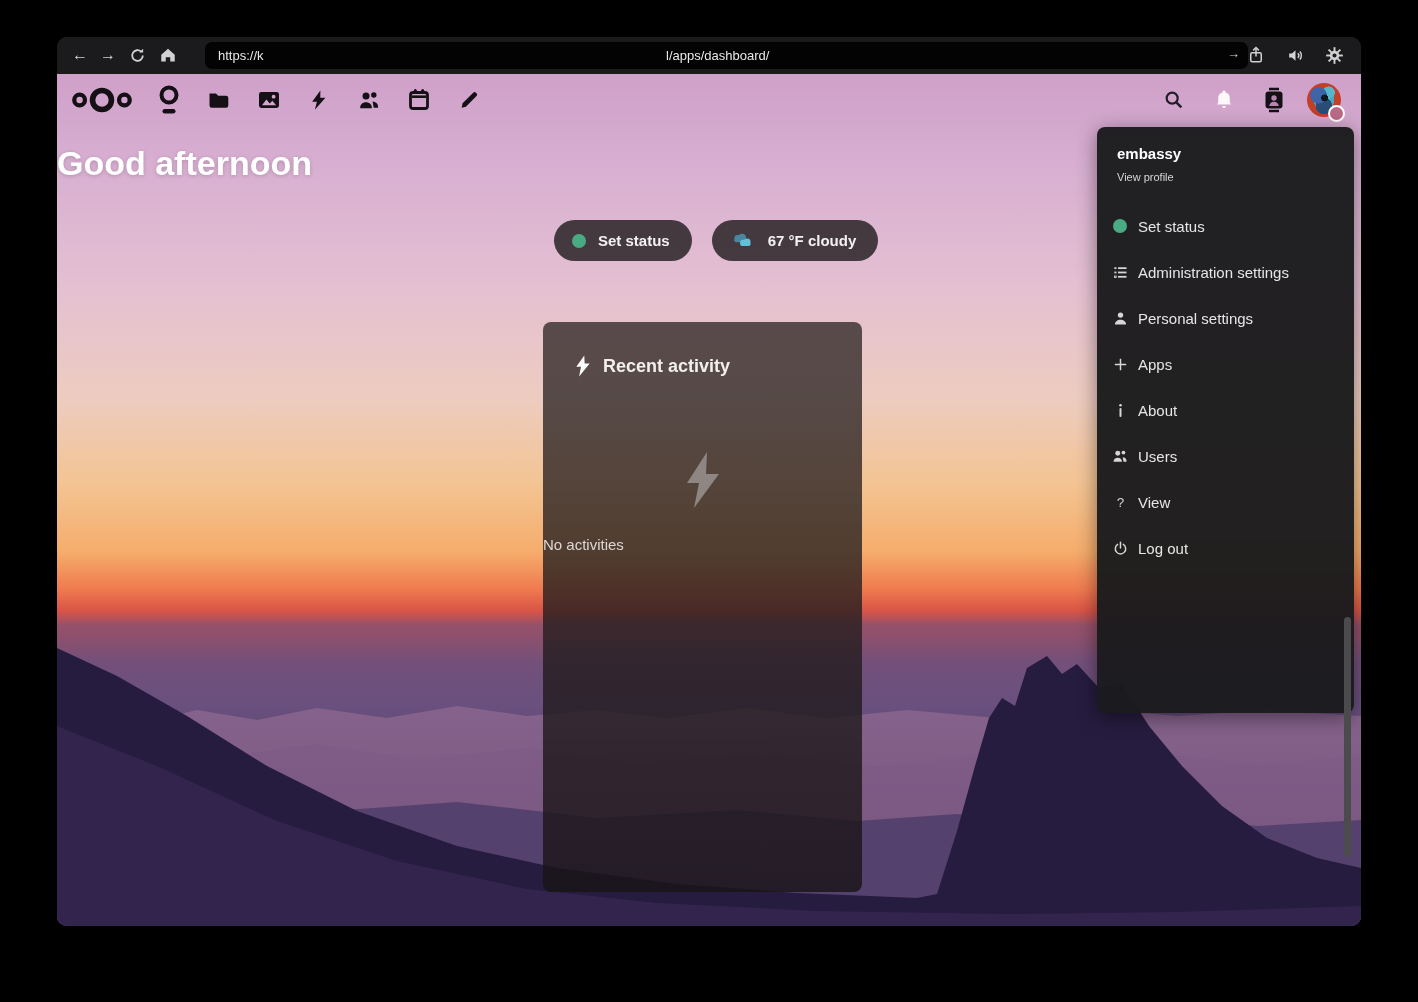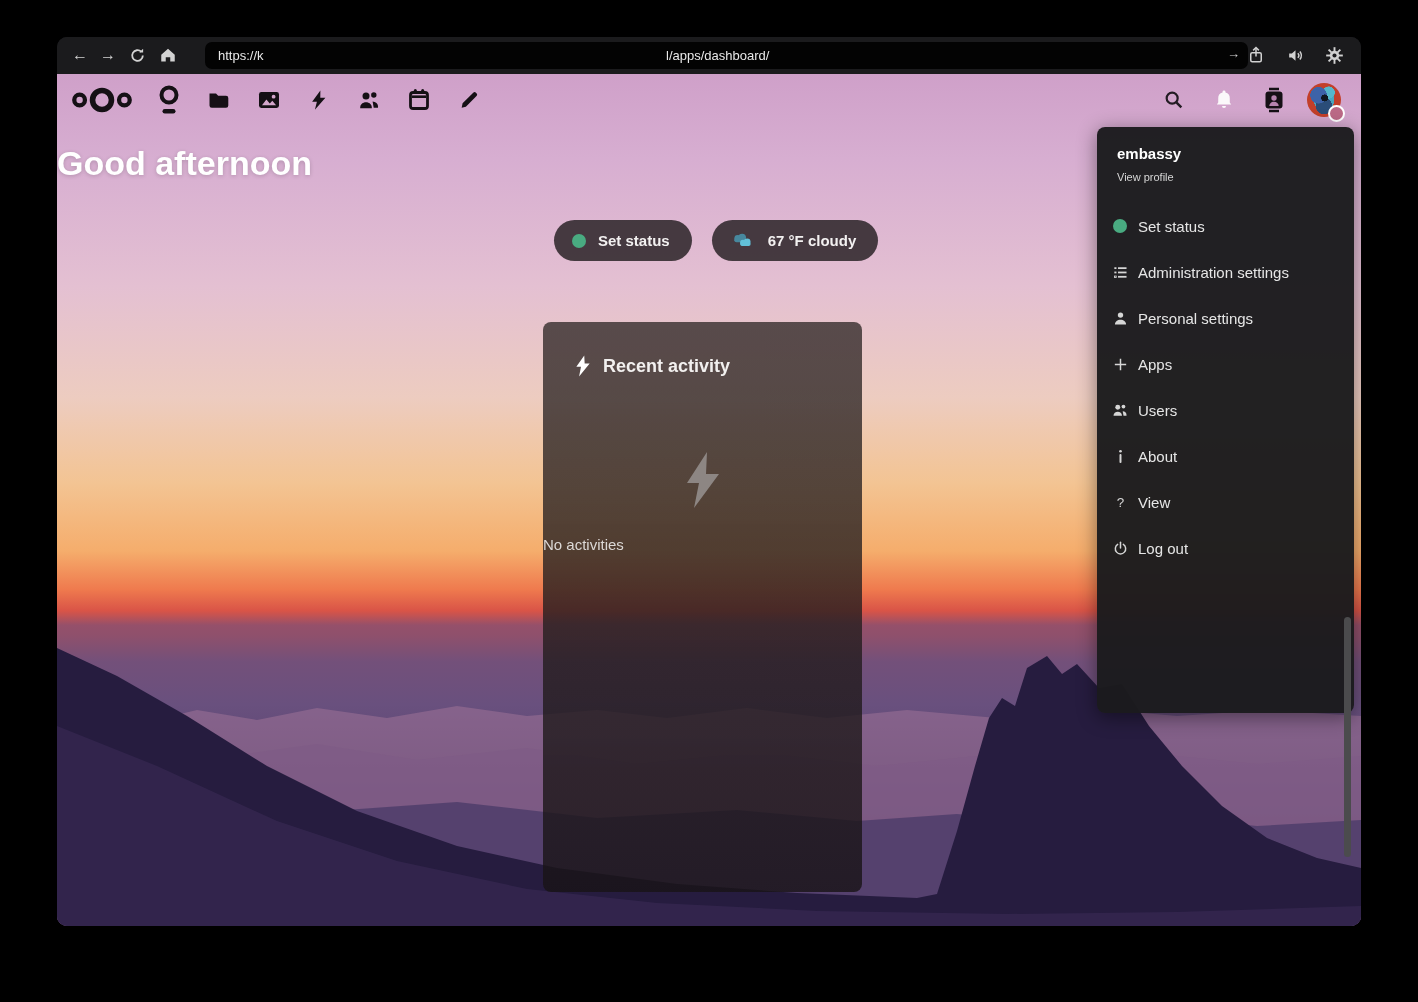--- a/index.html
+++ b/index.html
@@ -315,41 +315,41 @@
         <div class="menu-item">
           <span class="mi-icon">
             <svg width="17" height="17" viewBox="0 0 24 24">
               <path d="M12 4v16M4 12h16" stroke="#d6d6d6" stroke-width="2.1" fill="none"></path>
             </svg>
           </span>
           <span>Apps</span>
         </div>
         <div class="menu-item">
           <span class="mi-icon">
+            <svg width="17" height="17" viewBox="0 0 24 24">
+              <circle cx="12" cy="4.6" r="1.9" fill="#d6d6d6"></circle>
+              <rect x="10.6" y="8.6" width="2.8" height="12.4" rx="1.2" fill="#d6d6d6"></rect>
+            </svg>
+          </span>
+          <span>About</span>
+        </div>
+        <div class="menu-item">
+          <span class="mi-icon">
             <svg width="18" height="18" viewBox="0 0 24 24">
               <circle cx="9" cy="8.4" r="3.3" fill="#d6d6d6"></circle>
               <path d="M3.4 19.2c0-3 2.5-5 5.6-5s5.6 2 5.6 5v.6H3.4z" fill="#d6d6d6"></path>
               <circle cx="16.6" cy="7.4" r="2.5" fill="#d6d6d6"></circle>
               <path d="M15.6 13.8c2.9.2 5.1 2.1 5.1 4.8v1h-4z" fill="#d6d6d6"></path>
             </svg>
           </span>
           <span>Users</span>
         </div>
         <div class="menu-item">
           <span class="mi-icon">
             <svg width="17" height="17" viewBox="0 0 24 24">
-              <circle cx="12" cy="4.6" r="1.9" fill="#d6d6d6"></circle>
-              <rect x="10.6" y="8.6" width="2.8" height="12.4" rx="1.2" fill="#d6d6d6"></rect>
-            </svg>
-          </span>
-          <span>About</span>
-        </div>
-        <div class="menu-item">
-          <span class="mi-icon">
-            <svg width="17" height="17" viewBox="0 0 24 24">
               <text x="12" y="18" text-anchor="middle" font-size="19" fill="#d6d6d6" font-family="Liberation Sans, DejaVu Sans, sans-serif">?</text>
             </svg>
           </span>
           <span>View</span>
         </div>
         <div class="menu-item">
           <span class="mi-icon">
             <svg width="17" height="17" viewBox="0 0 24 24">
               <path d="M8 6.2a7.3 7.3 0 1 0 8 0" fill="none" stroke="#d6d6d6" stroke-width="2.1" stroke-linecap="round"></path>
               <path d="M12 3.2v8" stroke="#d6d6d6" stroke-width="2.1" stroke-linecap="round"></path>

